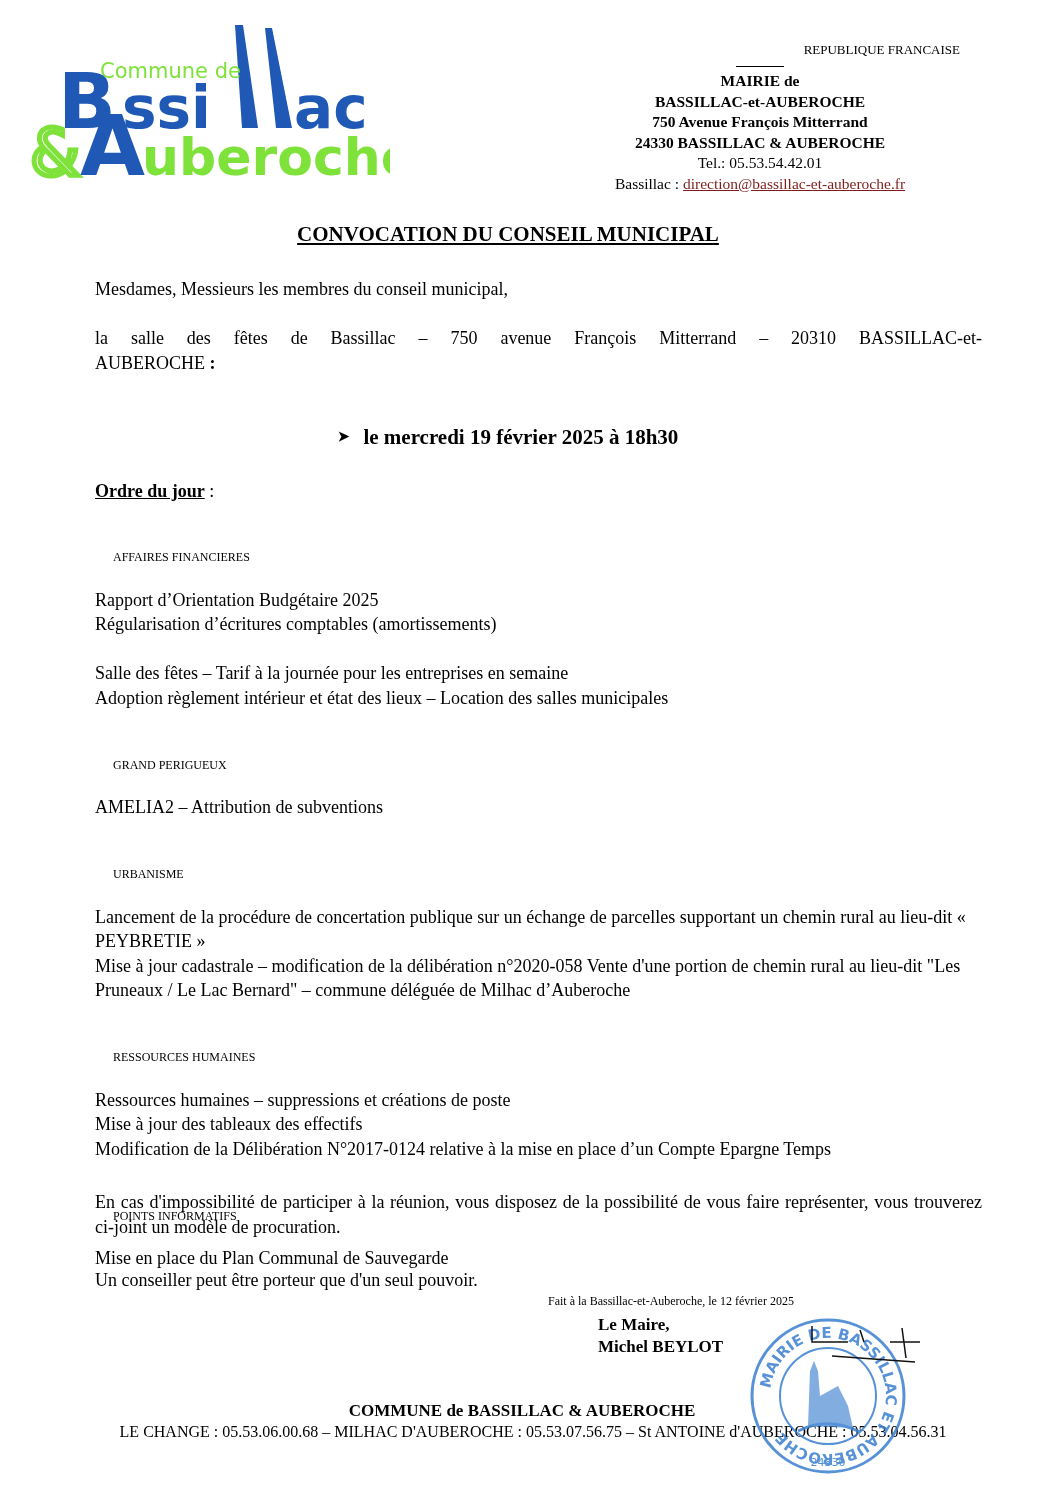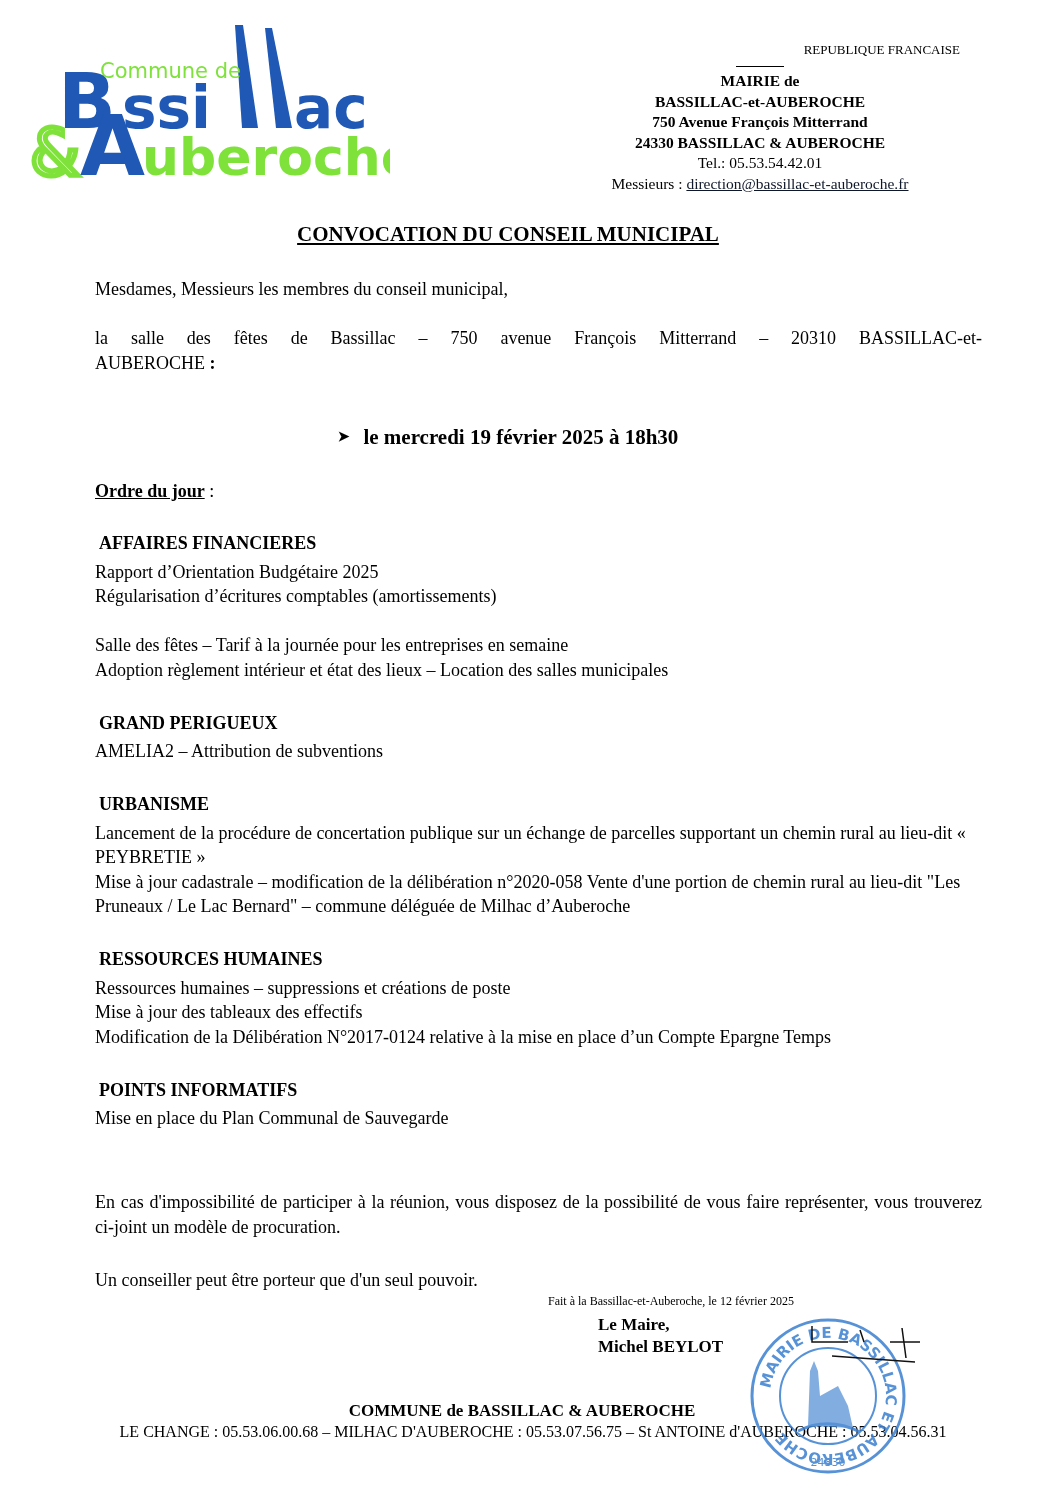--- a/index.html
+++ b/index.html
@@ -12,41 +12,41 @@
   
   .logo { left: 30px; top: 20px; width: 360px; height: 165px; }
   .logo svg { width: 100%; height: 100%; }
 
   
   .header { left: 560px; top: 40px; width: 400px; text-align: center; }
   .header .rep { font-size: 13px; line-height: 20px; text-align: right; }
   .header .sep { width: 48px; height: 1px; background:#000; margin: 6px auto 4px auto; }
   .header .b { font-weight: bold; font-size: 15.5px; line-height: 20.5px; }
   .header .n { font-size: 15.5px; line-height: 20.5px; }
-  .header a { color: #0f172a; text-decoration: underline; }
+  .header a { color: #7f1d1d; text-decoration: underline; }
 
   .title {
     left: 0; width: 1016px; top: 222px; text-align: center;
     font-weight: bold; font-size: 21px; text-decoration: underline;
   }
 
   .body-text { left: 95px; width: 887px; font-size: 18px; line-height: 24.5px; }
   .justify { text-align: justify; text-align-last: left; }
   .line-just { text-align: justify; text-align-last: justify; display:block; }
 
   .date-line {
     left: 0; width: 1016px; text-align: center; top: 425px;
     font-weight: bold; font-size: 21px;
   }
   .date-line .arrow { font-size: 14px; margin-right: 14px; vertical-align: 3px; }
 
   .agenda-label { text-decoration: underline; font-weight: bold; }
 
   .section { margin-top: 0; }
-  .section h3 { font-size: 18px; font-weight: bold; margin: 4px; line-height: 24.5px; }
+  .section h3 { font-size: 12px; font-weight: normal; margin: 18px; line-height: 24.5px; }
   .section p { margin: 0; }
   .gap { height: 24.5px; }
 
   .signoff { left: 548px; top: 1290px; font-size: 12px; line-height: 22px; }
   .mayor { left: 598px; top: 1314px; font-size: 17px; font-weight: bold; line-height: 22px; }
 
   .footer { left: 0; width: 1016px; top: 1400px; text-align: center; font-size: 16px; line-height: 19px; padding-left: 14px; }
   .footer .b { font-weight: bold; font-size: 17px; line-height: 22px; }
   .footer .l3 { margin-left: 22px; white-space: nowrap; }
 
@@ -73,21 +73,21 @@
 
 <div class="abs header">
   <div class="rep">REPUBLIQUE FRANCAISE</div>
   <div class="sep"></div>
   <div class="b">MAIRIE de</div>
   <div class="b">BASSILLAC-et-AUBEROCHE</div>
   <div class="b">750 Avenue François Mitterrand</div>
   <div class="b">24330 BASSILLAC &amp; AUBEROCHE</div>
   <div class="n">Tel.: 05.53.54.42.01</div>
   <div class="n">
-    <span>Messieurs : </span><a href="#">direction@bassillac-et-auberoche.fr</a>
+    <span>Bassillac : </span><a href="#">direction@bassillac-et-auberoche.fr</a>
   </div>
 </div>
 
 <div class="abs title">CONVOCATION DU CONSEIL MUNICIPAL</div>
 
 <div class="abs body-text" style="top:277px;">Mesdames, Messieurs les membres du conseil municipal,</div>
 
 <div class="abs body-text" style="top:326px;">
   <span class="line-just">la salle des fêtes de Bassillac – 750 avenue François Mitterrand – 20310 BASSILLAC-et-</span>
   <span style="display:block"><span>AUBEROCHE </span><b>:</b></span>

